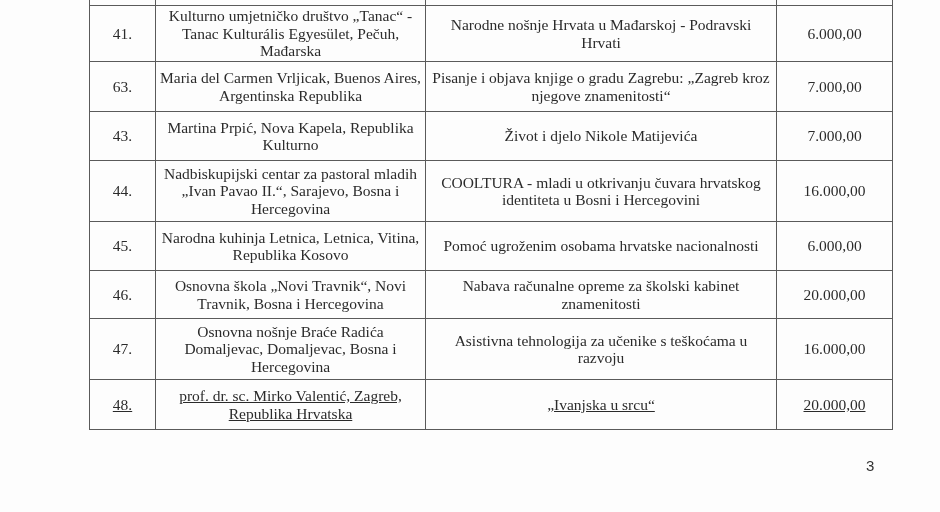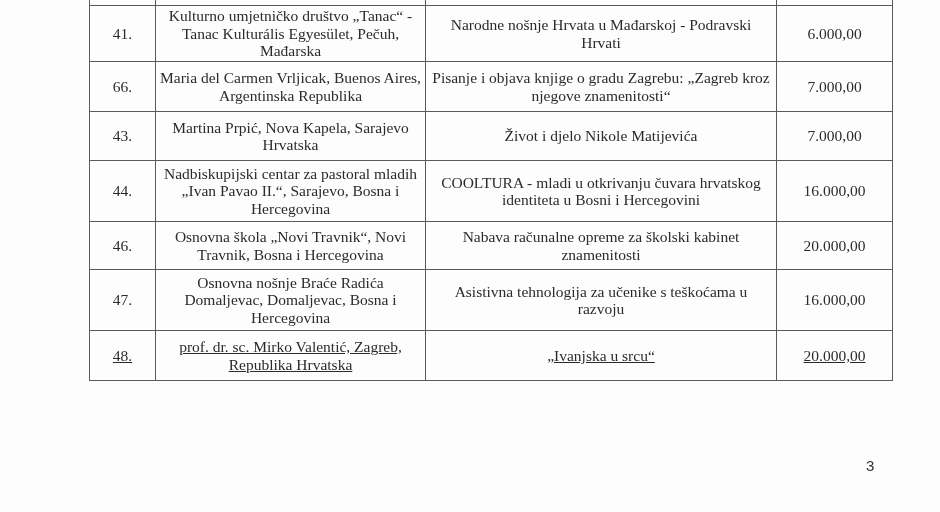--- a/index.html
+++ b/index.html
@@ -76,36 +76,42 @@
         <td></td>
         <td></td>
       </tr>
       <tr style="height: 56px;">
         <td class="num">41.</td>
         <td class="recipient">Kulturno umjetničko društvo „Tanac“ - Tanac Kulturális Egyesület, Pečuh, Mađarska</td>
         <td class="project">Narodne nošnje Hrvata u Mađarskoj - Podravski Hrvati</td>
         <td class="amount">6.000,00</td>
       </tr>
       <tr style="height: 50px;">
-        <td class="num">66.</td>
+        <td class="num">63.</td>
         <td class="recipient">Maria del Carmen Vrljicak,  Buenos Aires, Argentinska Republika</td>
         <td class="project">Pisanje i objava knjige o gradu Zagrebu: „Zagreb kroz njegove znamenitosti“</td>
         <td class="amount">7.000,00</td>
       </tr>
       <tr style="height: 49px; margin-top: 37px;">
         <td class="num">43.</td>
-        <td class="recipient">Martina Prpić, Nova Kapela, Sarajevo Hrvatska</td>
+        <td class="recipient">Martina Prpić, Nova Kapela, Republika Kulturno</td>
         <td class="project">Život i djelo Nikole Matijevića</td>
         <td class="amount">7.000,00</td>
       </tr>
       <tr style="height: 61px;">
         <td class="num">44.</td>
         <td class="recipient">Nadbiskupijski centar za pastoral mladih „Ivan Pavao II.“, Sarajevo, Bosna i Hercegovina</td>
         <td class="project">COOLTURA - mladi u otkrivanju čuvara hrvatskog identiteta u Bosni i Hercegovini</td>
         <td class="amount">16.000,00</td>
+      </tr>
+      <tr style="height: 49px;">
+        <td class="num">45.</td>
+        <td class="recipient">Narodna kuhinja Letnica, Letnica, Vitina, Republika Kosovo</td>
+        <td class="project">Pomoć ugroženim osobama hrvatske nacionalnosti</td>
+        <td class="amount">6.000,00</td>
       </tr>
       <tr style="height: 48px;">
         <td class="num">46.</td>
         <td class="recipient">Osnovna škola „Novi Travnik“, Novi Travnik, Bosna i Hercegovina</td>
         <td class="project">Nabava računalne opreme za školski kabinet znamenitosti</td>
         <td class="amount">20.000,00</td>
       </tr>
       <tr style="height: 61px;">
         <td class="num">47.</td>
         <td class="recipient">Osnovna nošnje Braće Radića Domaljevac, Domaljevac, Bosna i Hercegovina</td>

